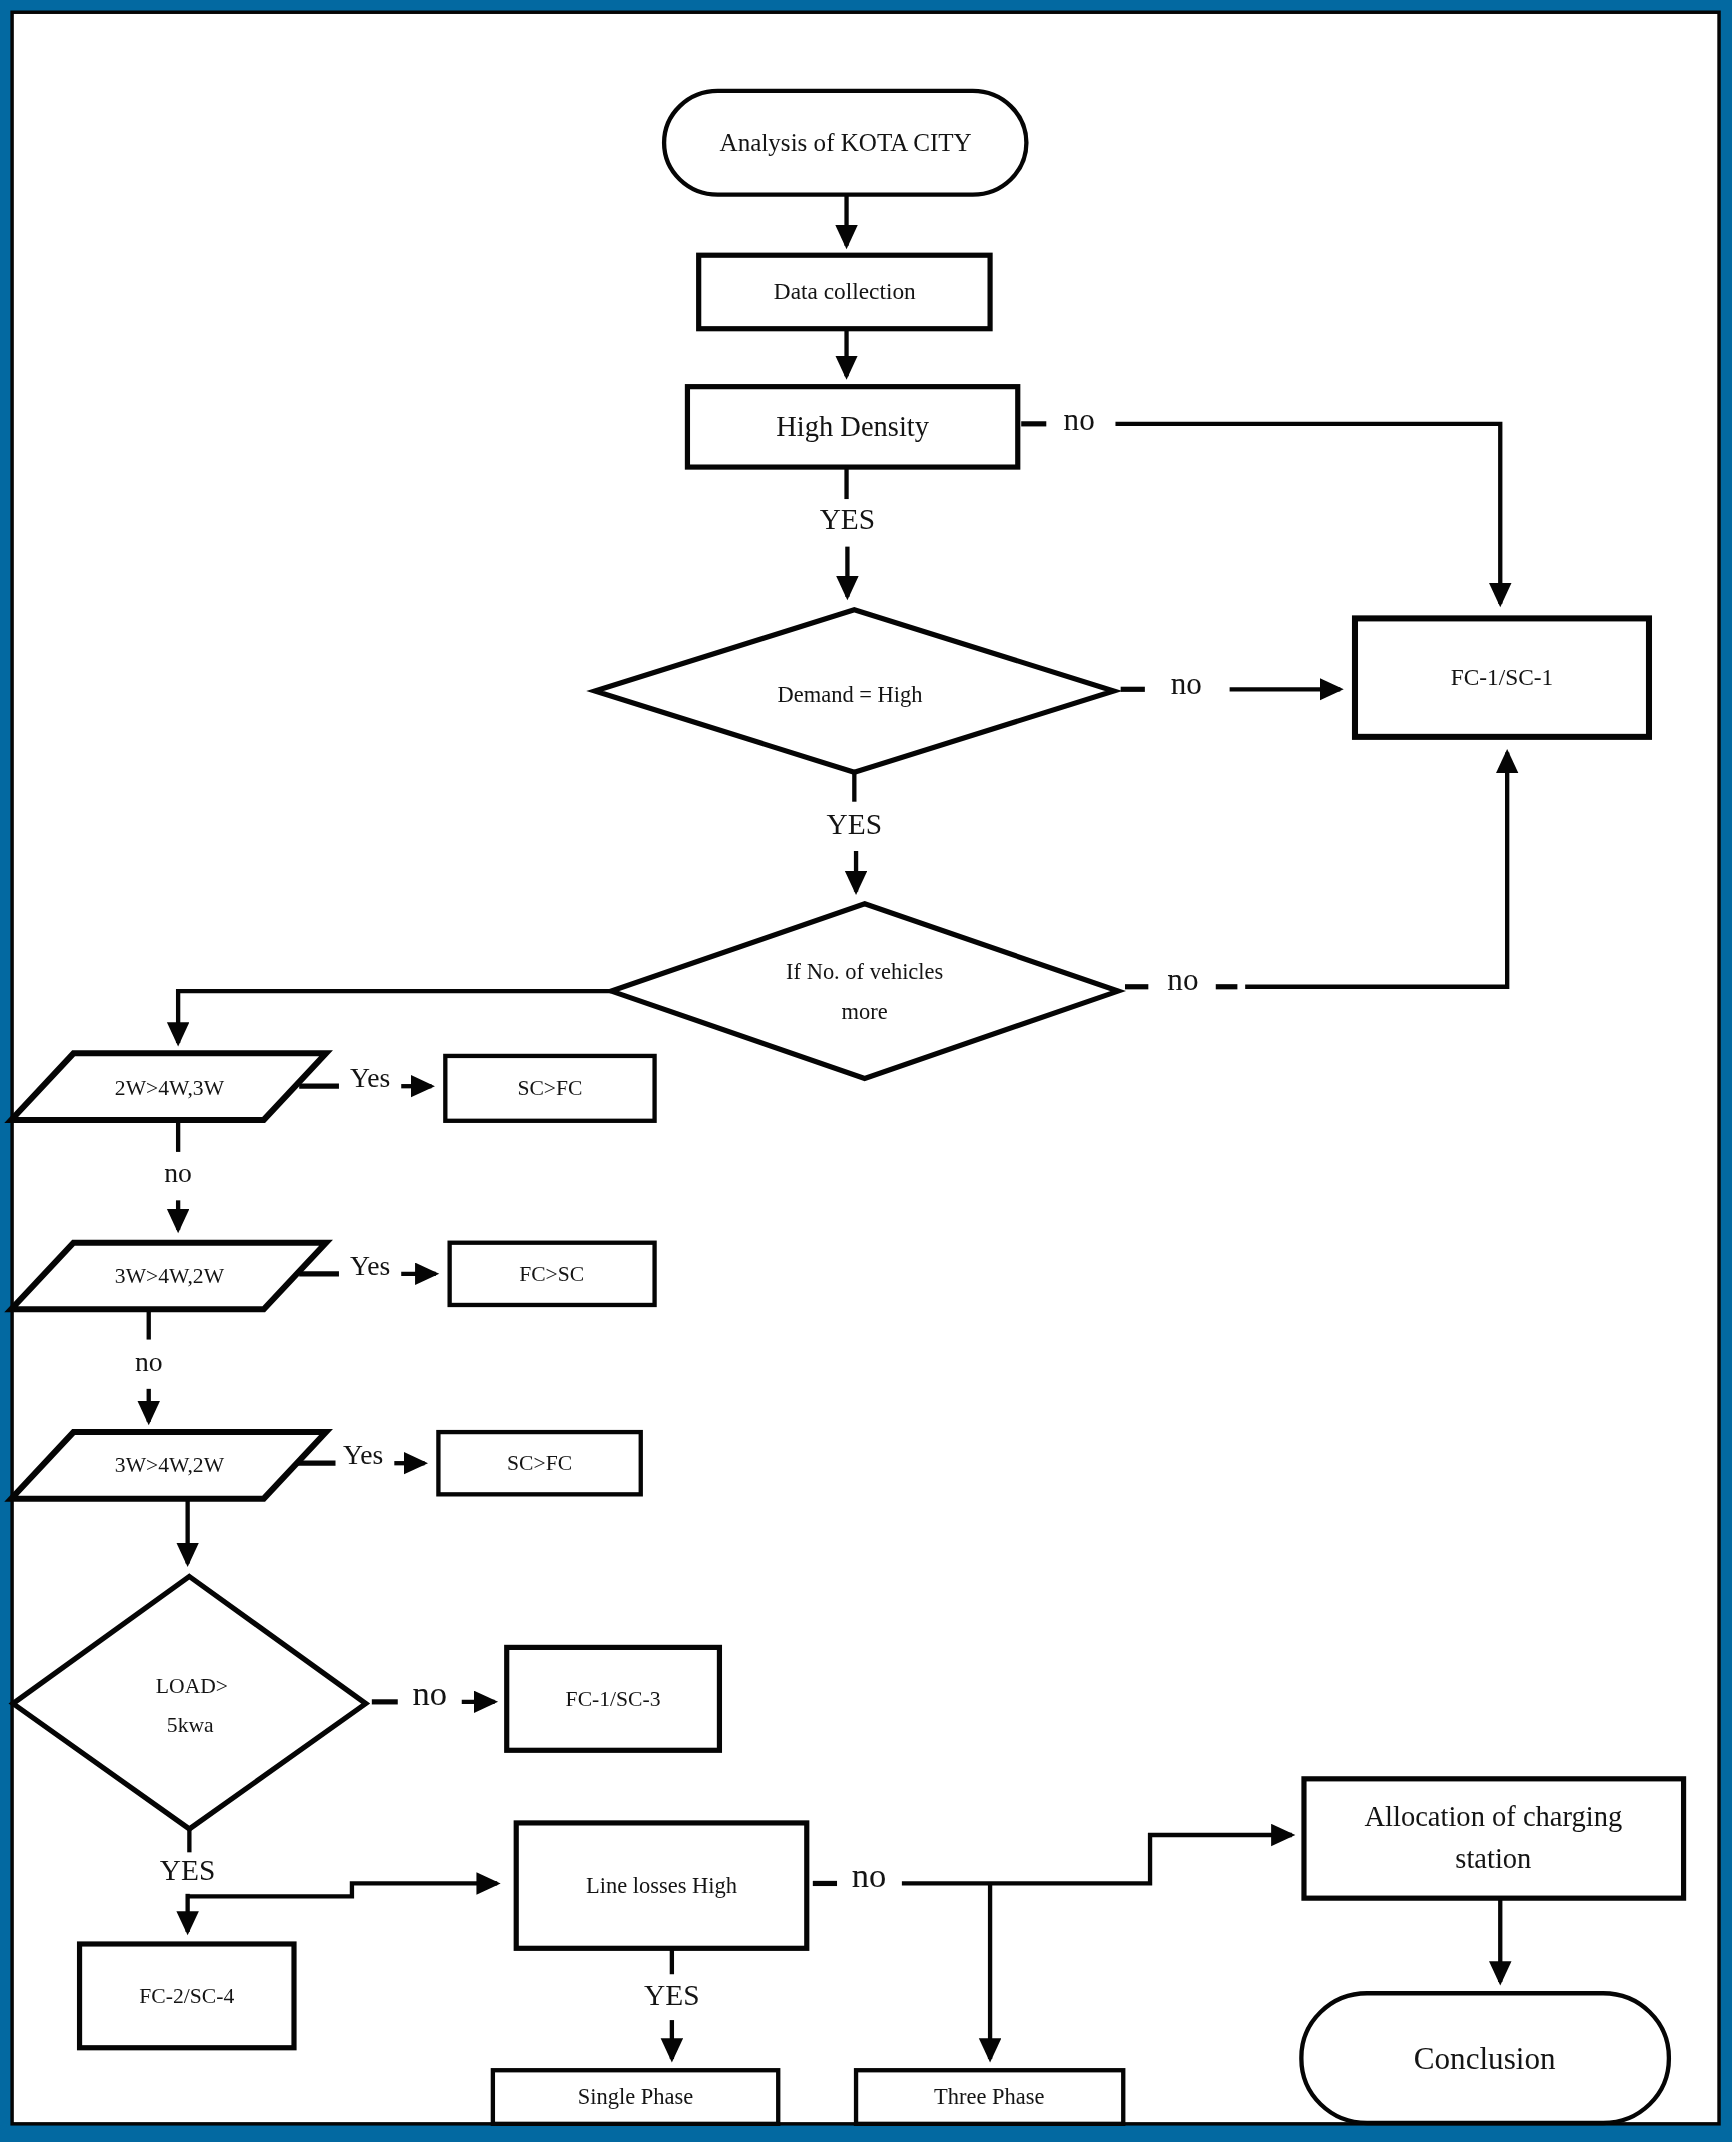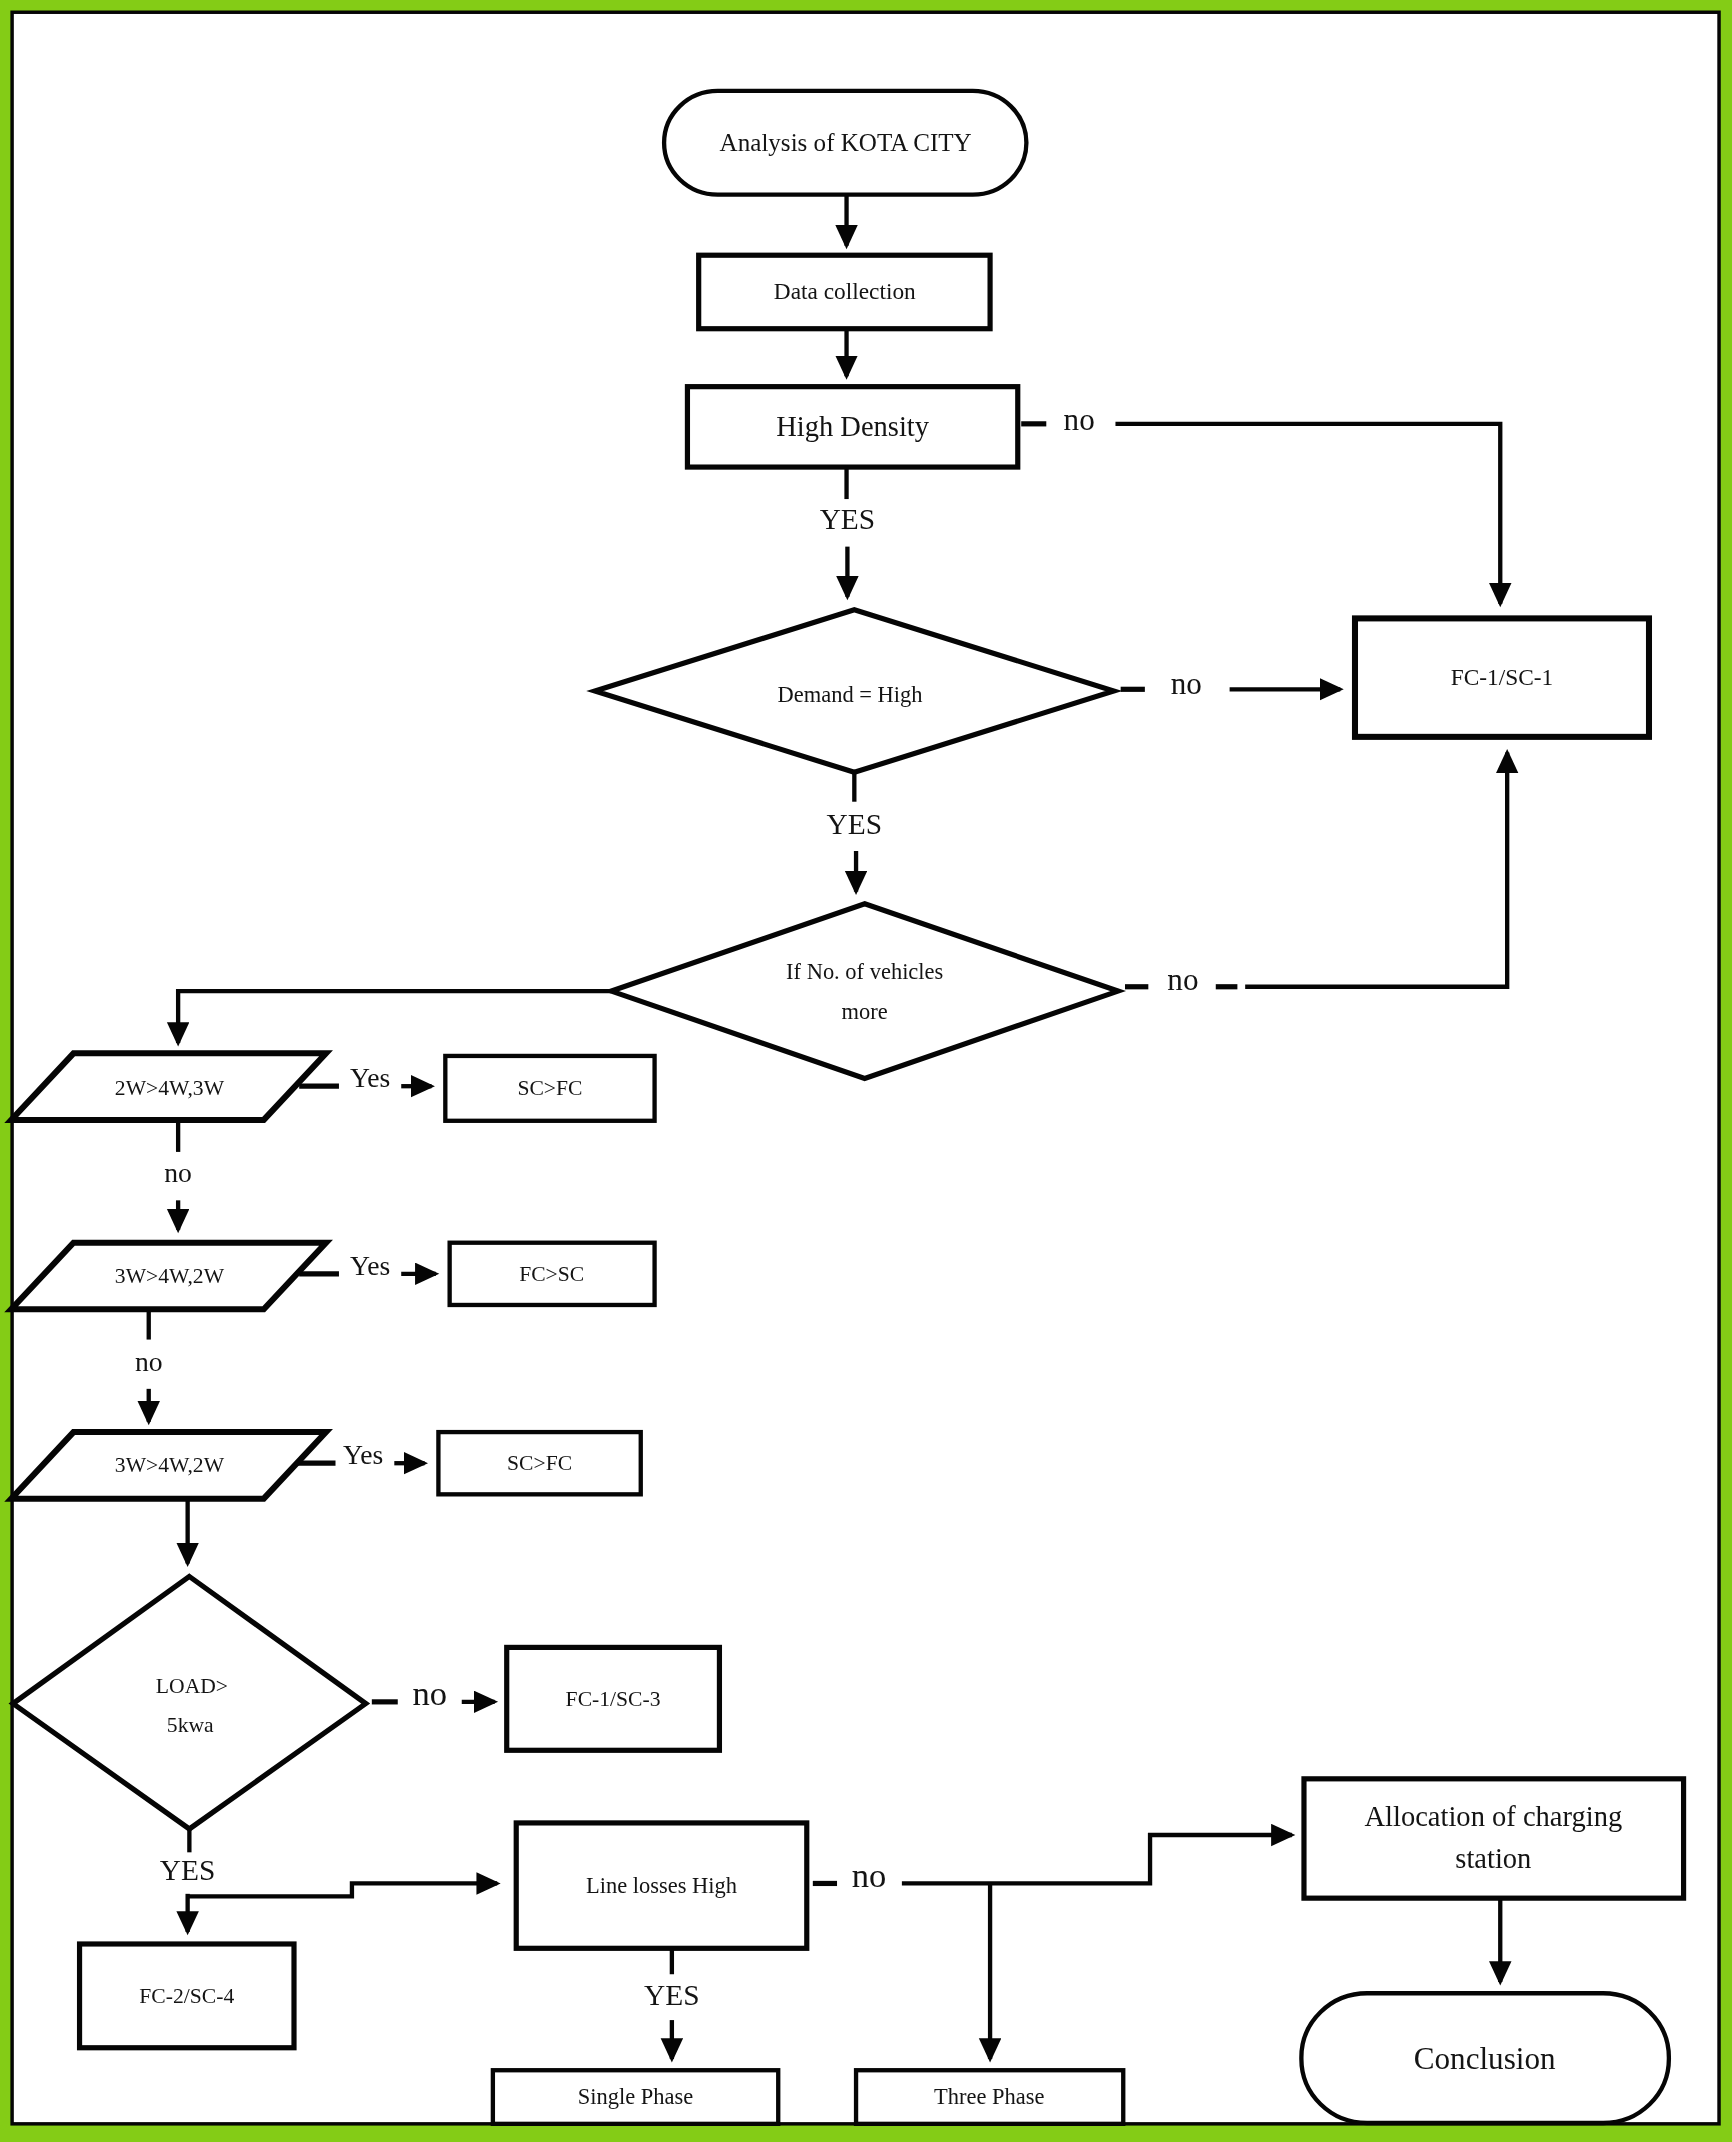--- a/index.html
+++ b/index.html
@@ -3,21 +3,21 @@
 <meta charset="utf-8">
 <style>
   html, body {
     margin: 0;
     padding: 0;
     background: #ffffff;
   }
   .page {
     width: 1732px;
     height: 2143px;
-    background: #84cc16;
+    background: #0369a1;
     position: relative;
   }
   svg { display: block; }
   
   .shape {
     fill: #ffffff;
     stroke: #050505;
   }
   .sw4 { stroke-width: 4; }
   .sw5 { stroke-width: 5; }

